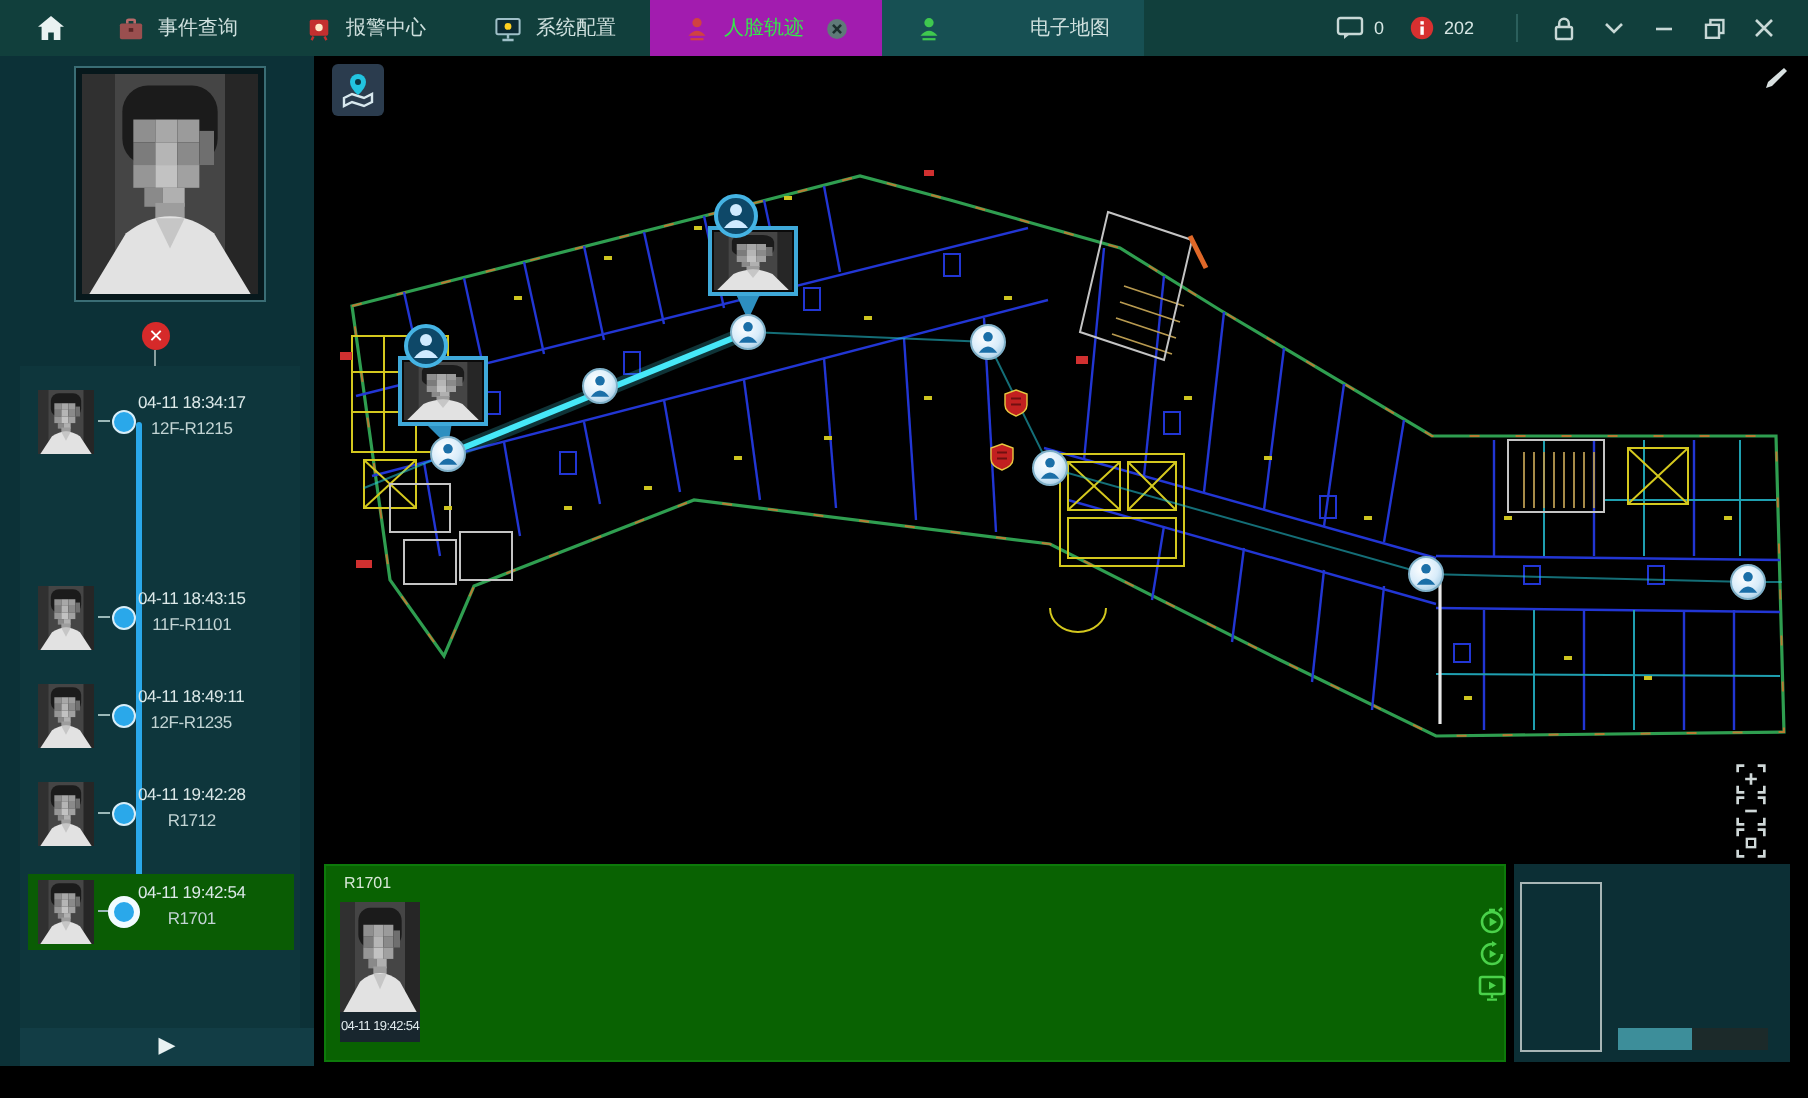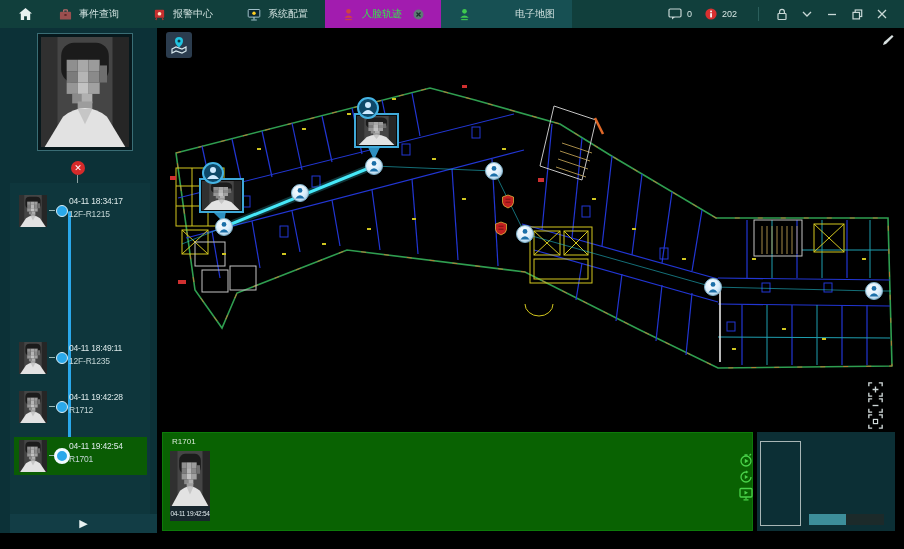--- a/index.html
+++ b/index.html
@@ -21,21 +21,21 @@
 
   
   #sidebar{left:0;top:28px;width:157px;height:505px;background:#0c3137;}
   #photo-frame{left:37px;top:5px;width:96px;height:118px;border:1px solid #3a6d75;background:#07181c;padding:3px;box-sizing:border-box;}
   #photo-frame svg{width:100%;height:100%;display:block;}
   #remove-pin{left:71px;top:133px;width:14px;height:14px;border-radius:50%;background:#d62a2a;color:#fff;
     font-size:9px;line-height:14px;text-align:center;cursor:pointer;}
   #pin-stem{left:77px;top:147px;width:1px;height:8px;background:#8aa0a0;}
   #timeline-panel{left:10px;top:155px;width:140px;height:331px;background:#0e363c;overflow:hidden;}
   #tl-line{left:58px;top:28px;width:3px;height:245px;background:#2aa8ea;border-radius:2px;}
-  .tl-row{left:4px;width:133px;height:38px;cursor:pointer;}
+  .tl-row{left:4px;width:133px;height:38px;cursor:pointer;text-align:center;}
   .tl-row.selected{background:#0a5c04;}
   .tl-thumb{position:absolute;left:5px;top:3px;width:28px;height:32px;display:block;}
   .tl-dash{position:absolute;left:35px;top:18px;width:6px;height:1px;background:#9ab8b8;}
   .tl-node{position:absolute;left:42px;top:13px;width:12px;height:12px;border-radius:50%;
     background:#2aa8ea;border:1px solid #d8eef8;box-sizing:border-box;}
   .tl-row.selected .tl-node{left:40px;top:11px;width:16px;height:16px;border:3px solid #f2fbff;background:#2aa8ea;}
   .tl-text{position:absolute;left:55px;top:4px;}
   .tl-time{font-size:8.5px;color:#dce9e9;letter-spacing:-0.2px;}
   .tl-loc{font-size:8.5px;color:#c2d4d4;margin-top:3px;letter-spacing:-0.2px;}
   #play-strip{left:10px;top:486px;width:147px;height:19px;background:#123d45;display:flex;align-items:center;justify-content:center;cursor:pointer;}
@@ -223,20 +223,31 @@
 
       <div class="tl-row abs" style="top:9px">
         <svg class="tl-thumb" viewBox="0 0 48 58" preserveAspectRatio="none">
             <use href="#pixface"></use>
           </svg>
         <span class="tl-dash"></span>
         <span class="tl-node"></span>
         <div class="tl-text">
           <div class="tl-time">04-11 18:34:17</div>
           <div class="tl-loc">12F-R1215</div>
+        </div>
+      </div>
+      <div class="tl-row abs" style="top:107px">
+        <svg class="tl-thumb" viewBox="0 0 48 58" preserveAspectRatio="none">
+            <use href="#pixface"></use>
+          </svg>
+        <span class="tl-dash"></span>
+        <span class="tl-node"></span>
+        <div class="tl-text">
+          <div class="tl-time">04-11 18:43:15</div>
+          <div class="tl-loc">11F-R1101</div>
         </div>
       </div>
       <div class="tl-row abs" style="top:156px">
         <svg class="tl-thumb" viewBox="0 0 48 58" preserveAspectRatio="none">
             <use href="#pixface"></use>
           </svg>
         <span class="tl-dash"></span>
         <span class="tl-node"></span>
         <div class="tl-text">
           <div class="tl-time">04-11 18:49:11</div>

